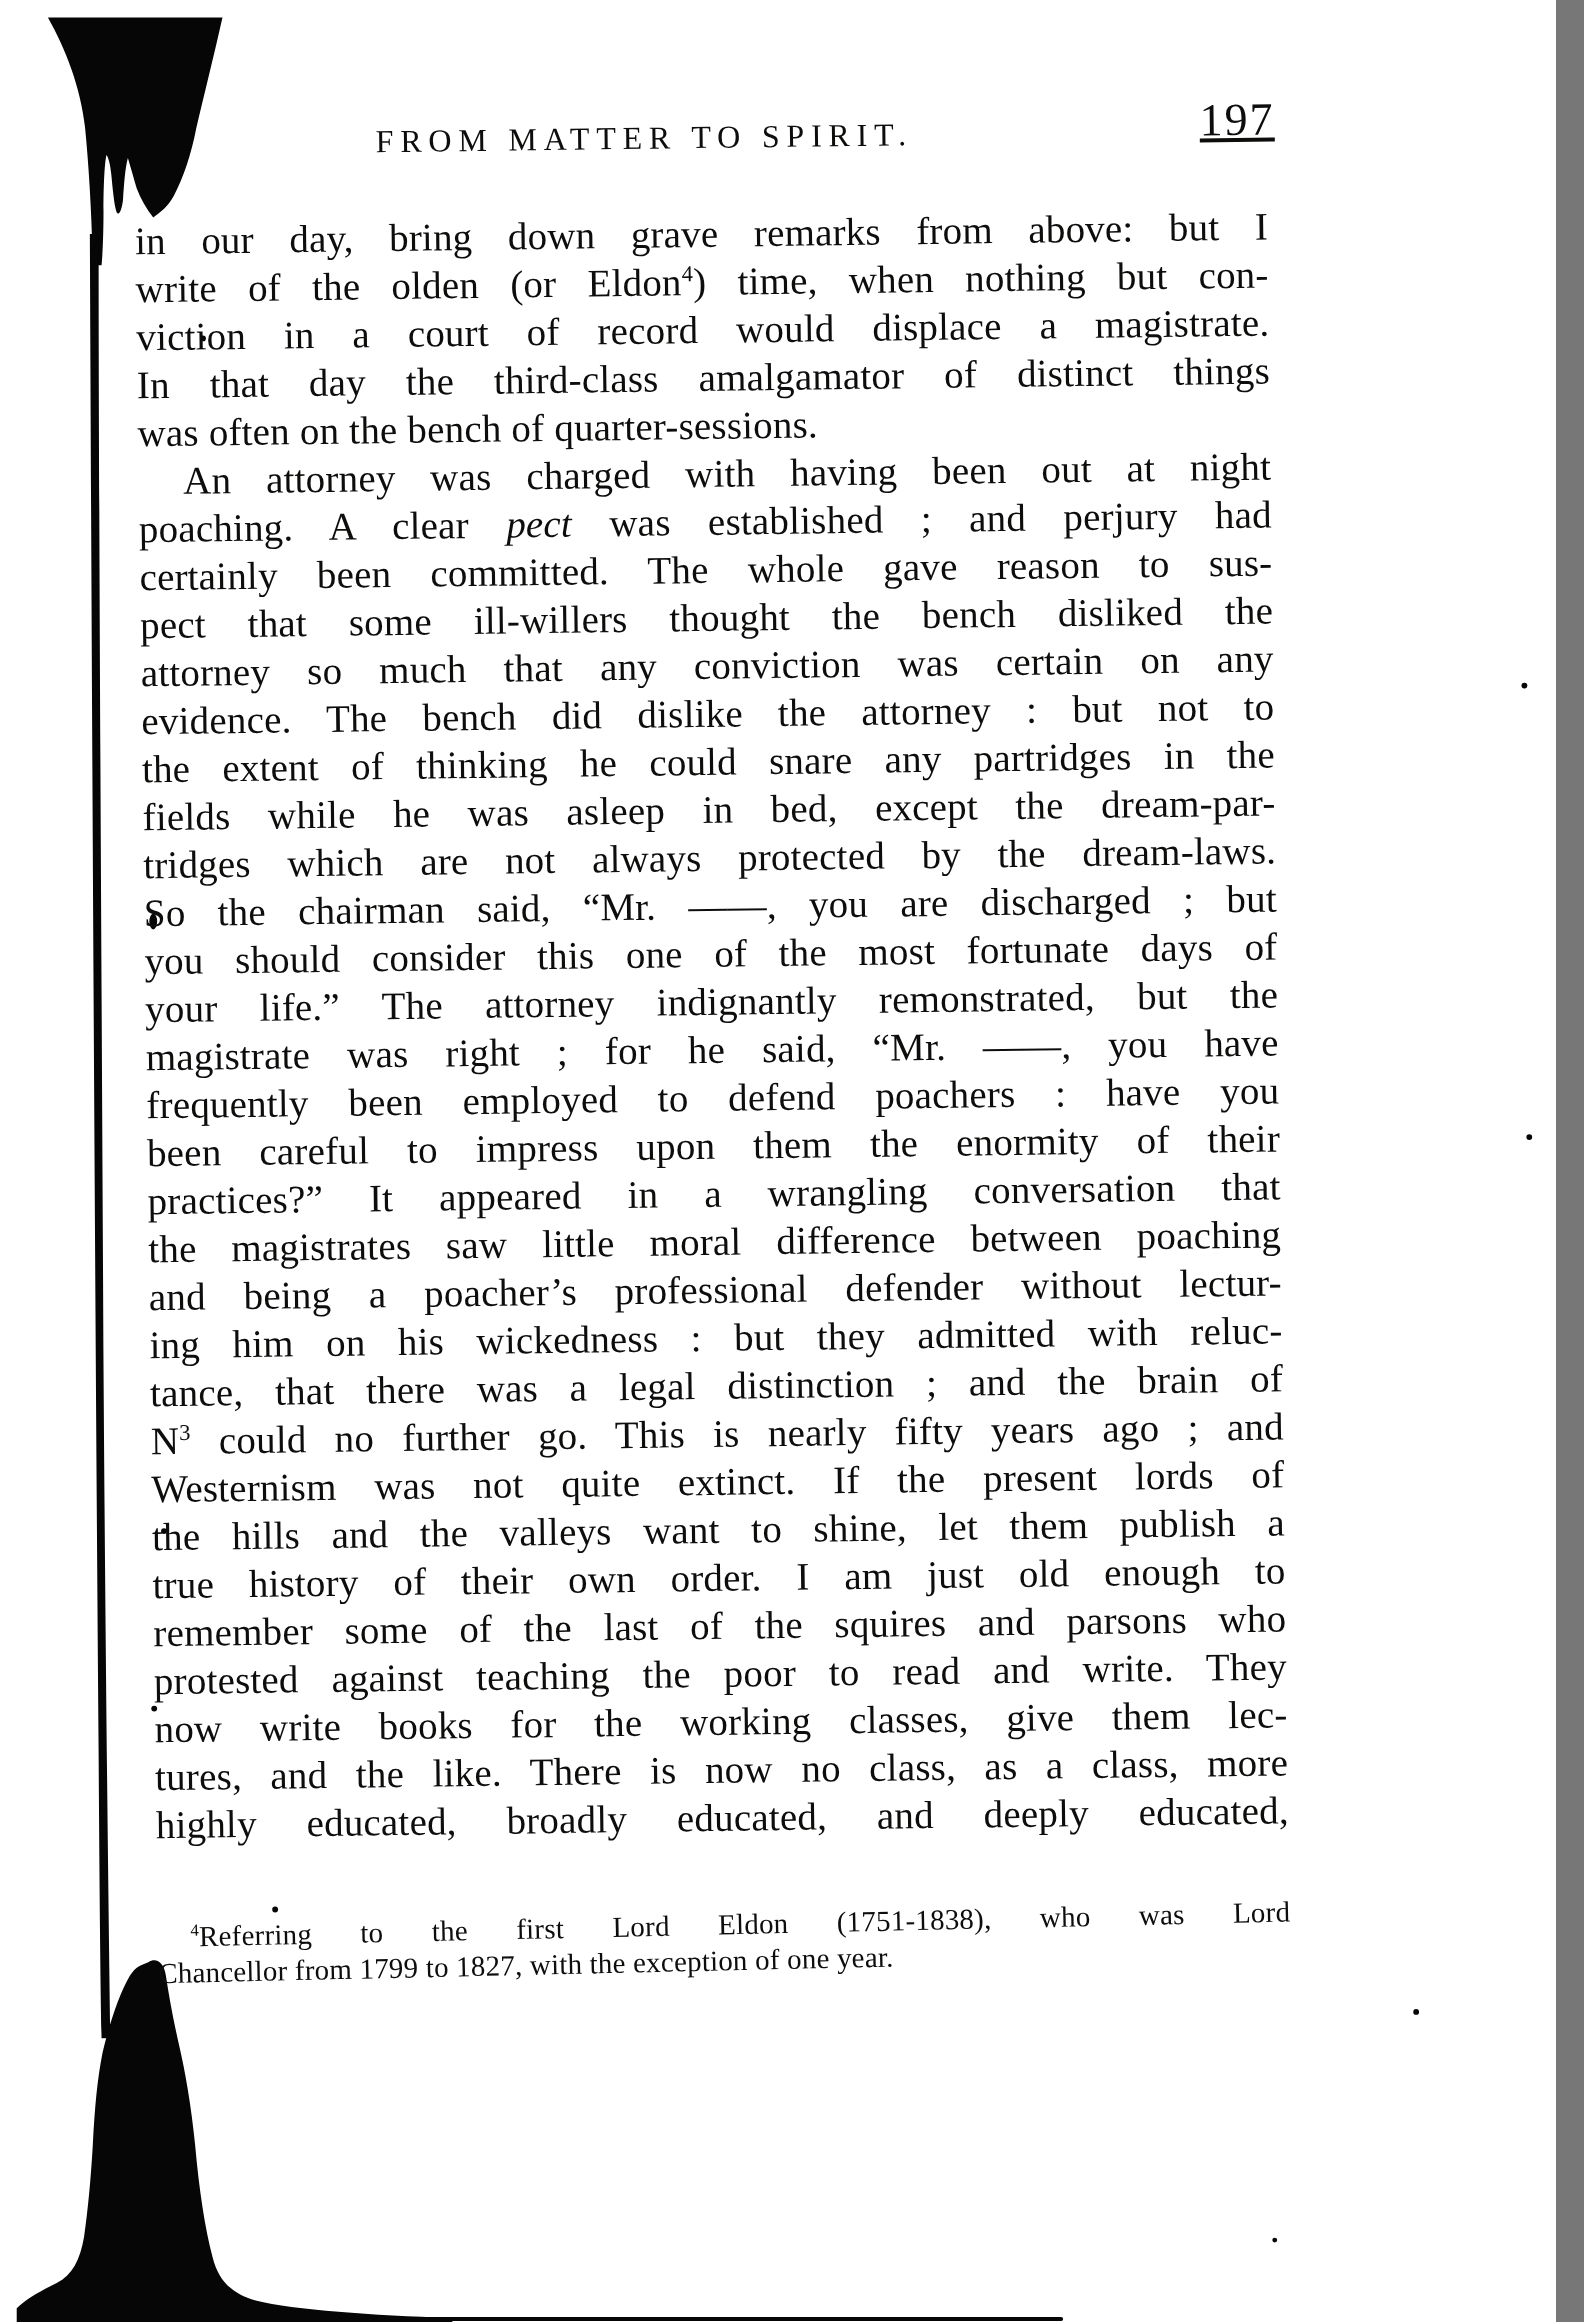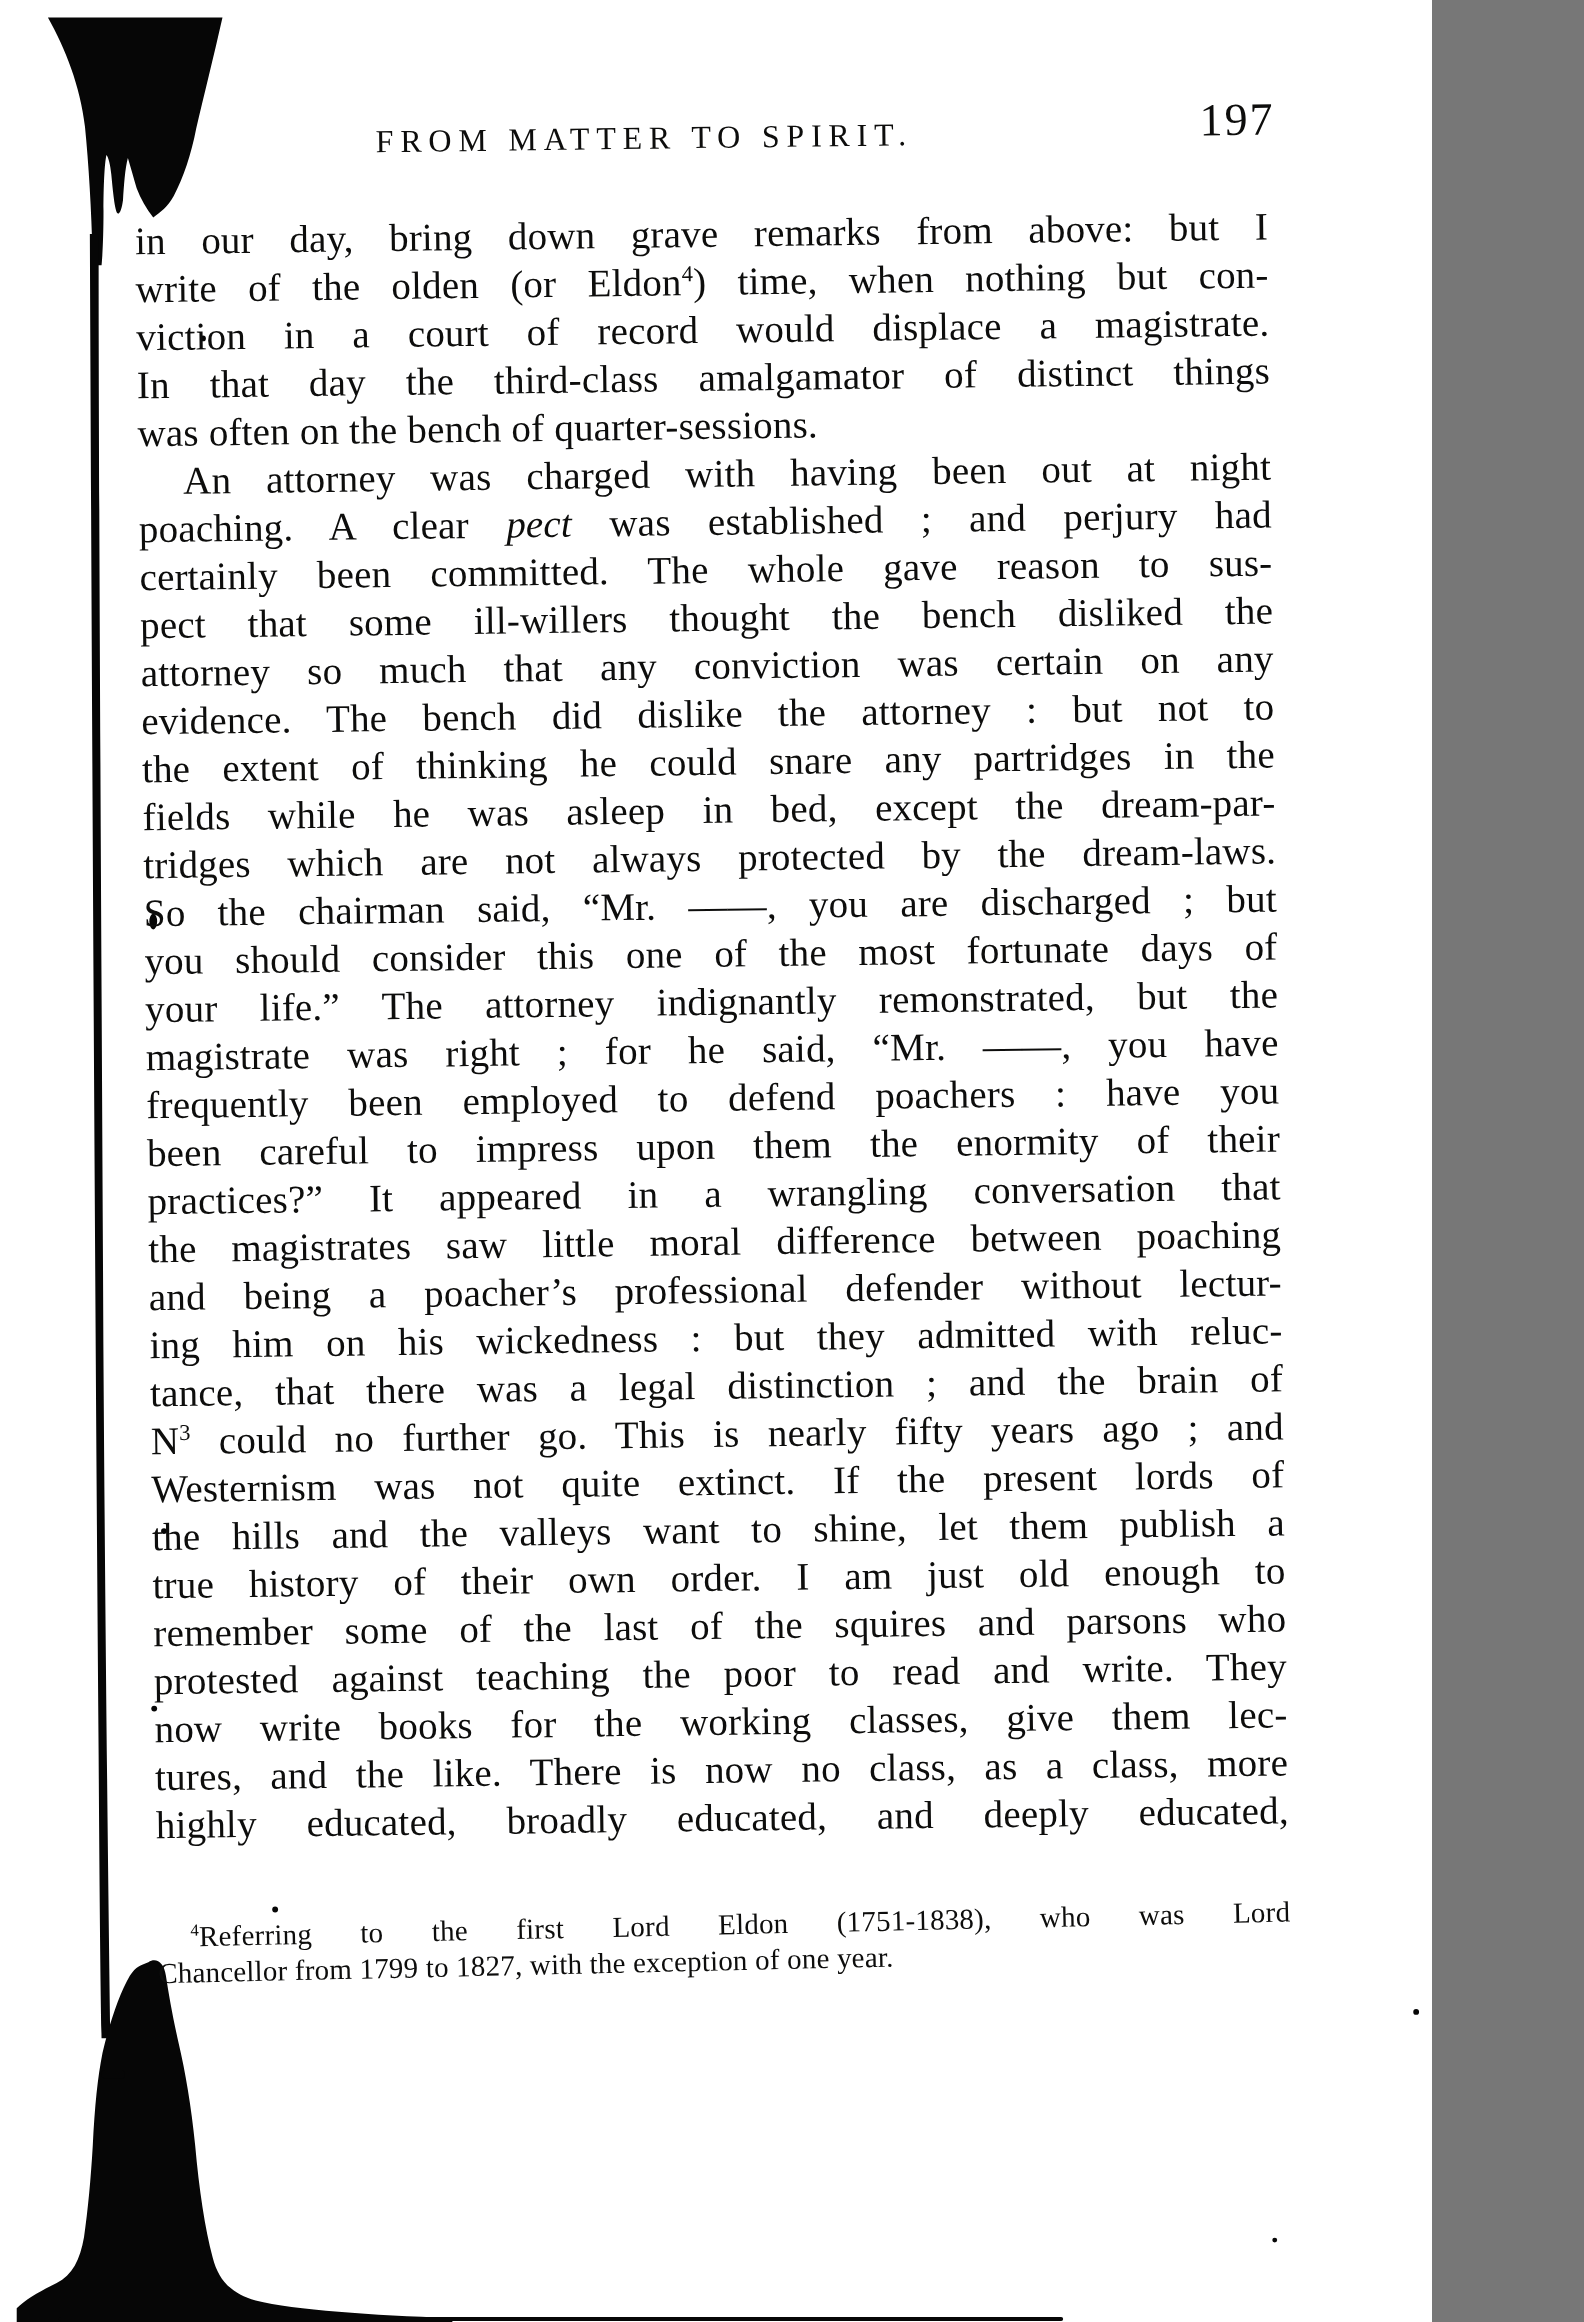--- a/index.html
+++ b/index.html
@@ -1,37 +1,37 @@
 <!DOCTYPE html>
 <html><head>
 <meta charset="utf-8">
 <style>
   html,body { margin:0; padding:0; background:#777; }
   .page {
     position:relative;
-    width:1432px; height:2322px;
+    width:1556px; height:2322px;
     background:#ffffff;
     overflow:hidden;
     font-family:"Liberation Serif","DejaVu Serif",serif;
     color:#0d0d0c;
   }
   .ink-layer { position:absolute; left:0; top:0; width:1585px; height:2322px; }
   .content {
     position:absolute; left:0; top:0; width:1585px; height:2322px;
     transform:rotate(-0.75deg);
     transform-origin:780px 1073px;
   }
   .running-header {
     position:absolute; left:352px; top:118px; width:609px;
     font-size:32px; letter-spacing:6.8px; text-align:center;
     white-space:nowrap;
   }
   .page-number {
     position:absolute; left:1212px; top:99px;
-    font-size:46px; letter-spacing:2px;
+    font-size:46px; letter-spacing:2px;text-decoration:underline;
   }
   .body-text {
     position:absolute; left:146px; top:209px; width:1133px;
     font-size:39px;
   }
   .tline {
     height:48px; line-height:48px;
     text-align:justify; text-align-last:justify;
     letter-spacing:0.2px;
     white-space:normal;

